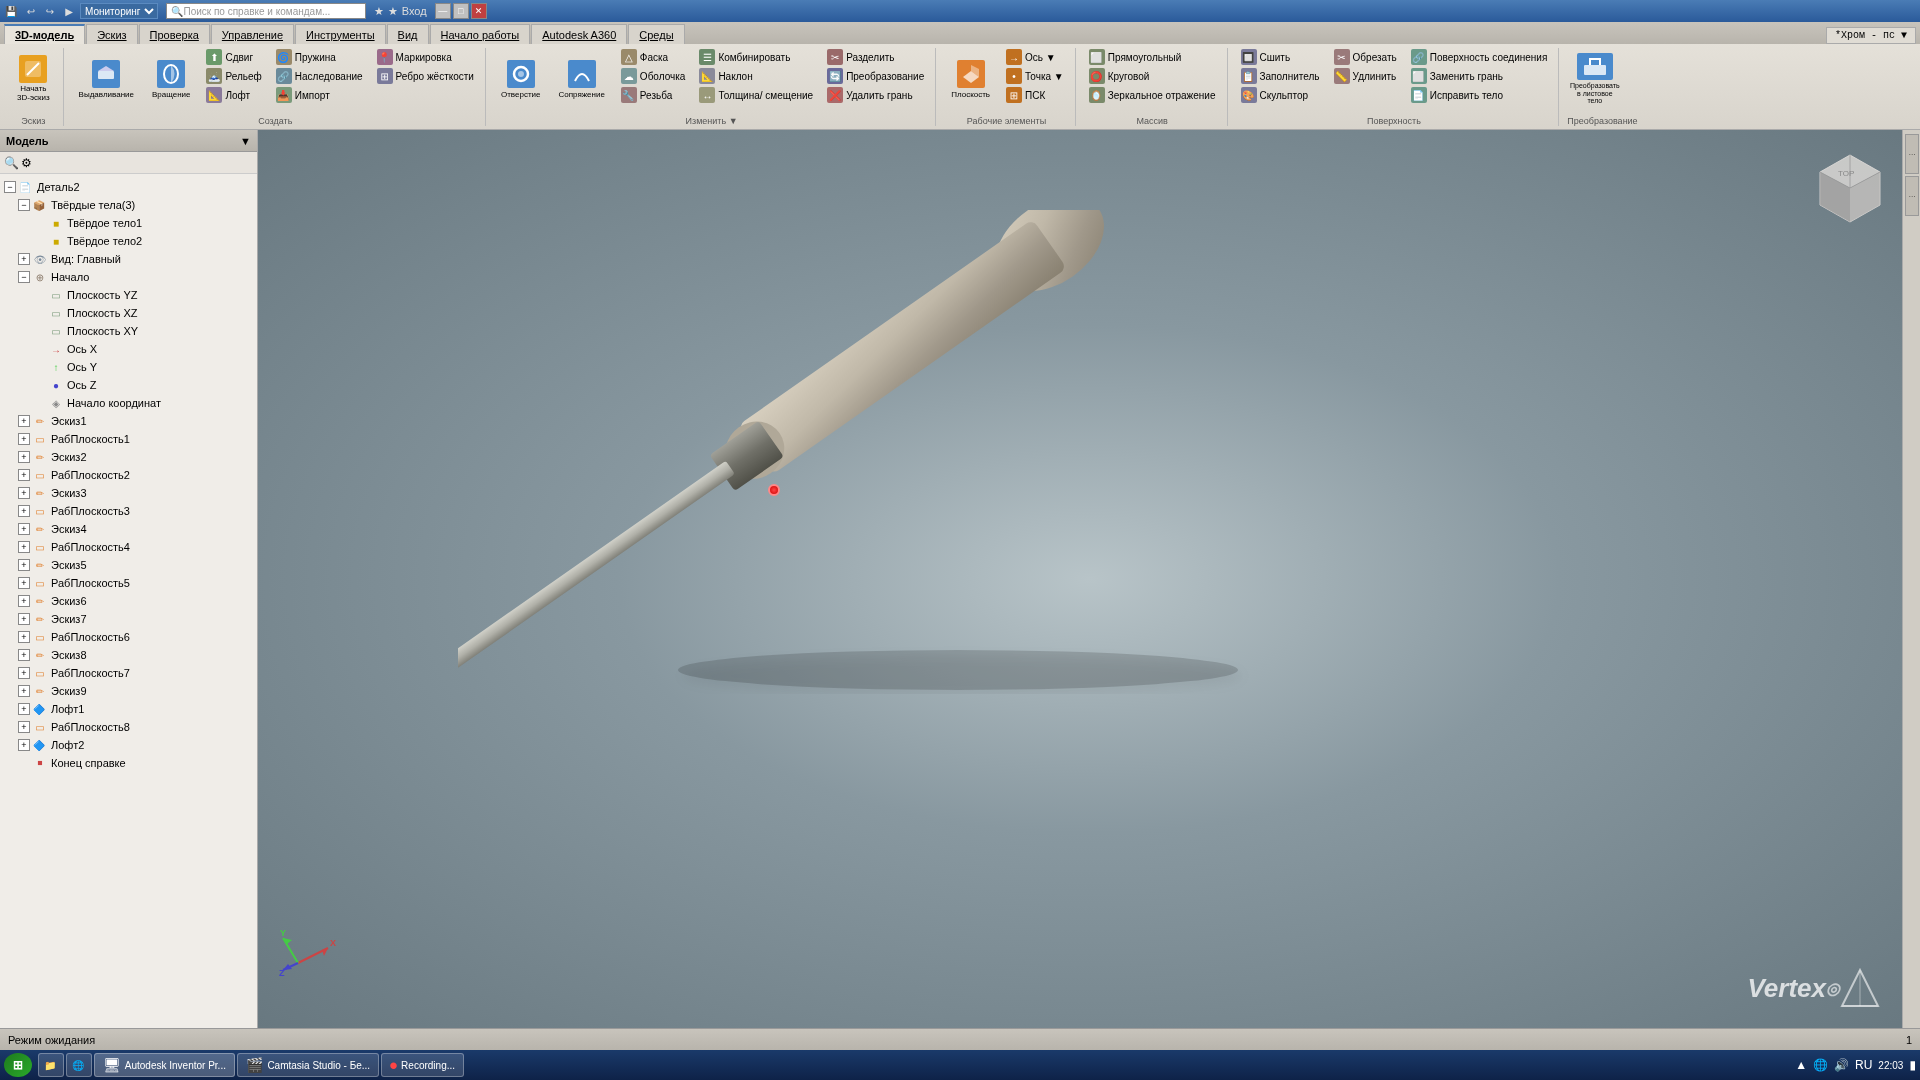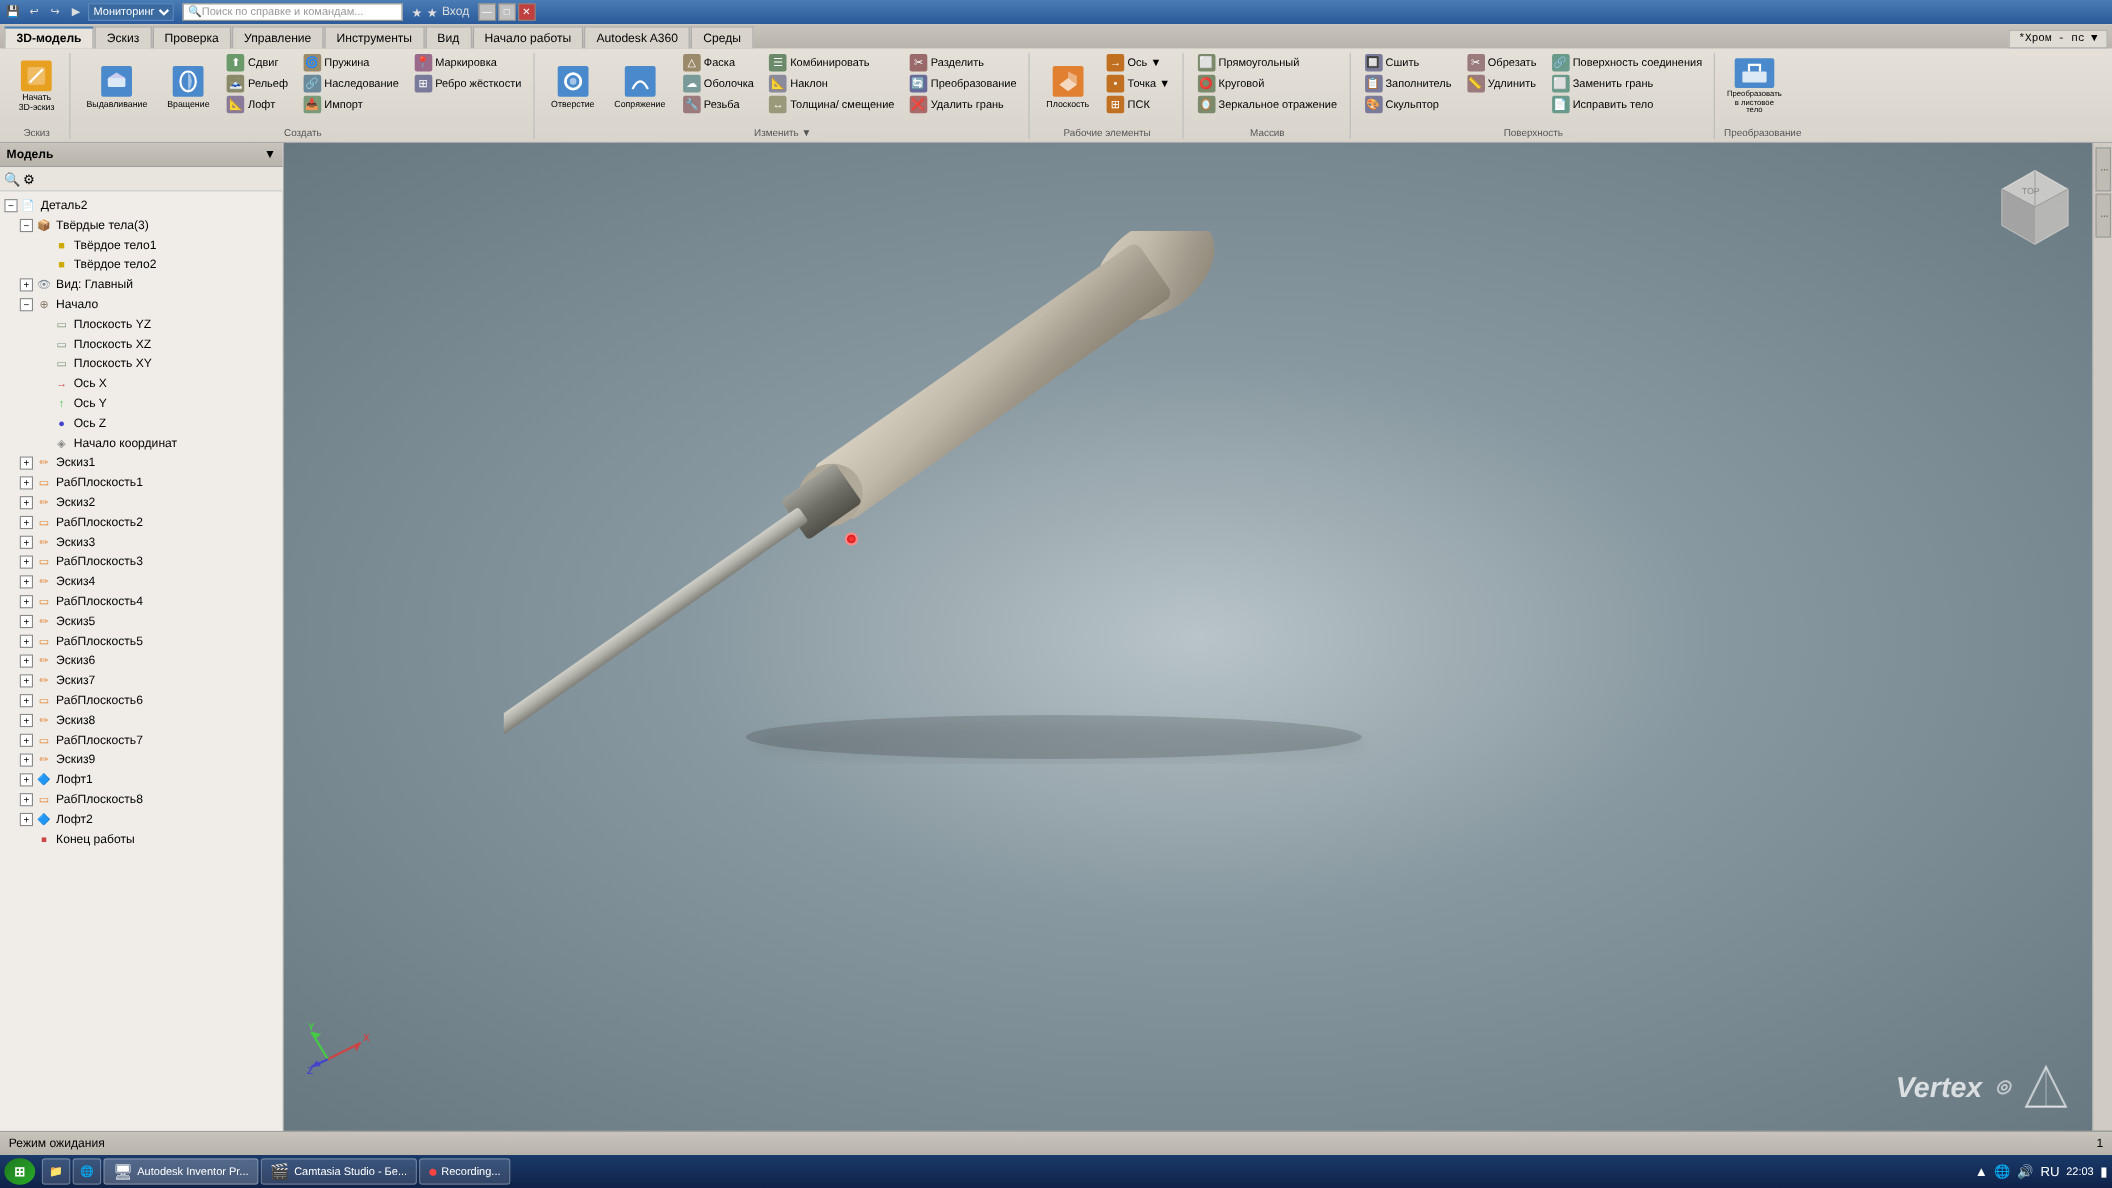--- a/index.html
+++ b/index.html
@@ -46,20 +46,21 @@
       height: 20px;
       padding: 0 10px;
       background: #d8d4cc;
       border: 1px solid #aaa;
       border-bottom: none;
       cursor: pointer;
       font-size: 11px;
       display: flex;
       align-items: center;
       margin-right: 1px;
+      text-decoration: underline;
     }
     .ribbon-tab.active {
       background: #e8e4dc;
       border-top: 2px solid #4a7cb5;
       font-weight: bold;
     }
     #ribbon-content {
       height: 86px;
       display: flex;
       align-items: stretch;
@@ -236,21 +237,21 @@
     #vertex-logo {
       position: absolute;
       bottom: 20px;
       right: 40px;
       color: rgba(255,255,255,0.7);
       font-size: 28px;
       font-weight: bold;
       font-style: italic;
       display: flex;
       align-items: center;
-      gap: 12px;
+      gap: 0;
     }
 
     
     #right-strip {
       width: 18px;
       background: #d0ccc4;
       border-left: 1px solid #aaa;
       display: flex;
       flex-direction: column;
       align-items: center;
@@ -807,21 +808,21 @@
         <span>РабПлоскость8</span>
       </div>
       <div class="tree-item indent-1">
         <div class="expand-btn">+</div>
         <div class="tree-icon" style="color:#4a8acc;">🔷</div>
         <span>Лофт2</span>
       </div>
       <div class="tree-item indent-1">
         <div style="width:12px;margin-right:2px;"></div>
         <div class="tree-icon" style="color:#cc4444;">⏹</div>
-        <span>Конец работы</span>
+        <span>Конец справке</span>
       </div>
 
     </div>
   </div>
 
   <div id="viewport">
 
     <svg id="screwdriver-container" viewBox="0 0 820 500" xmlns="http://www.w3.org/2000/svg">
       <defs>
         <linearGradient id="handleGrad" x1="0%" y1="0%" x2="100%" y2="100%">

